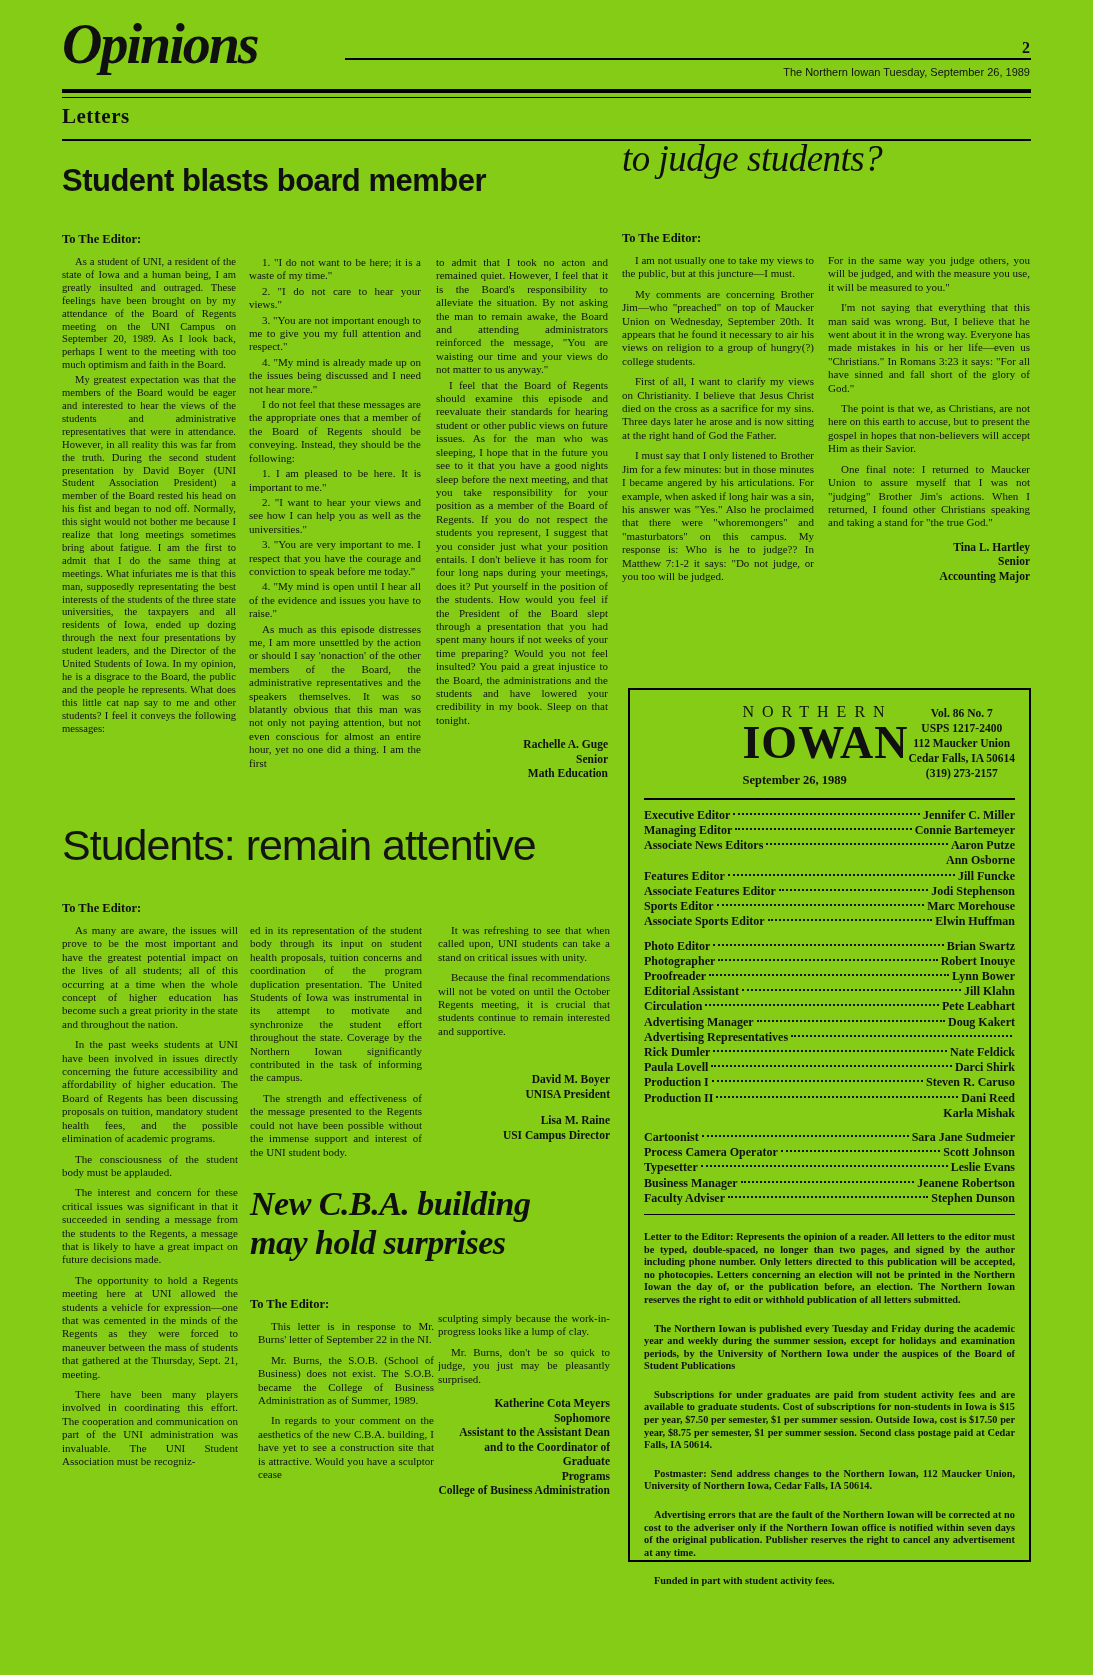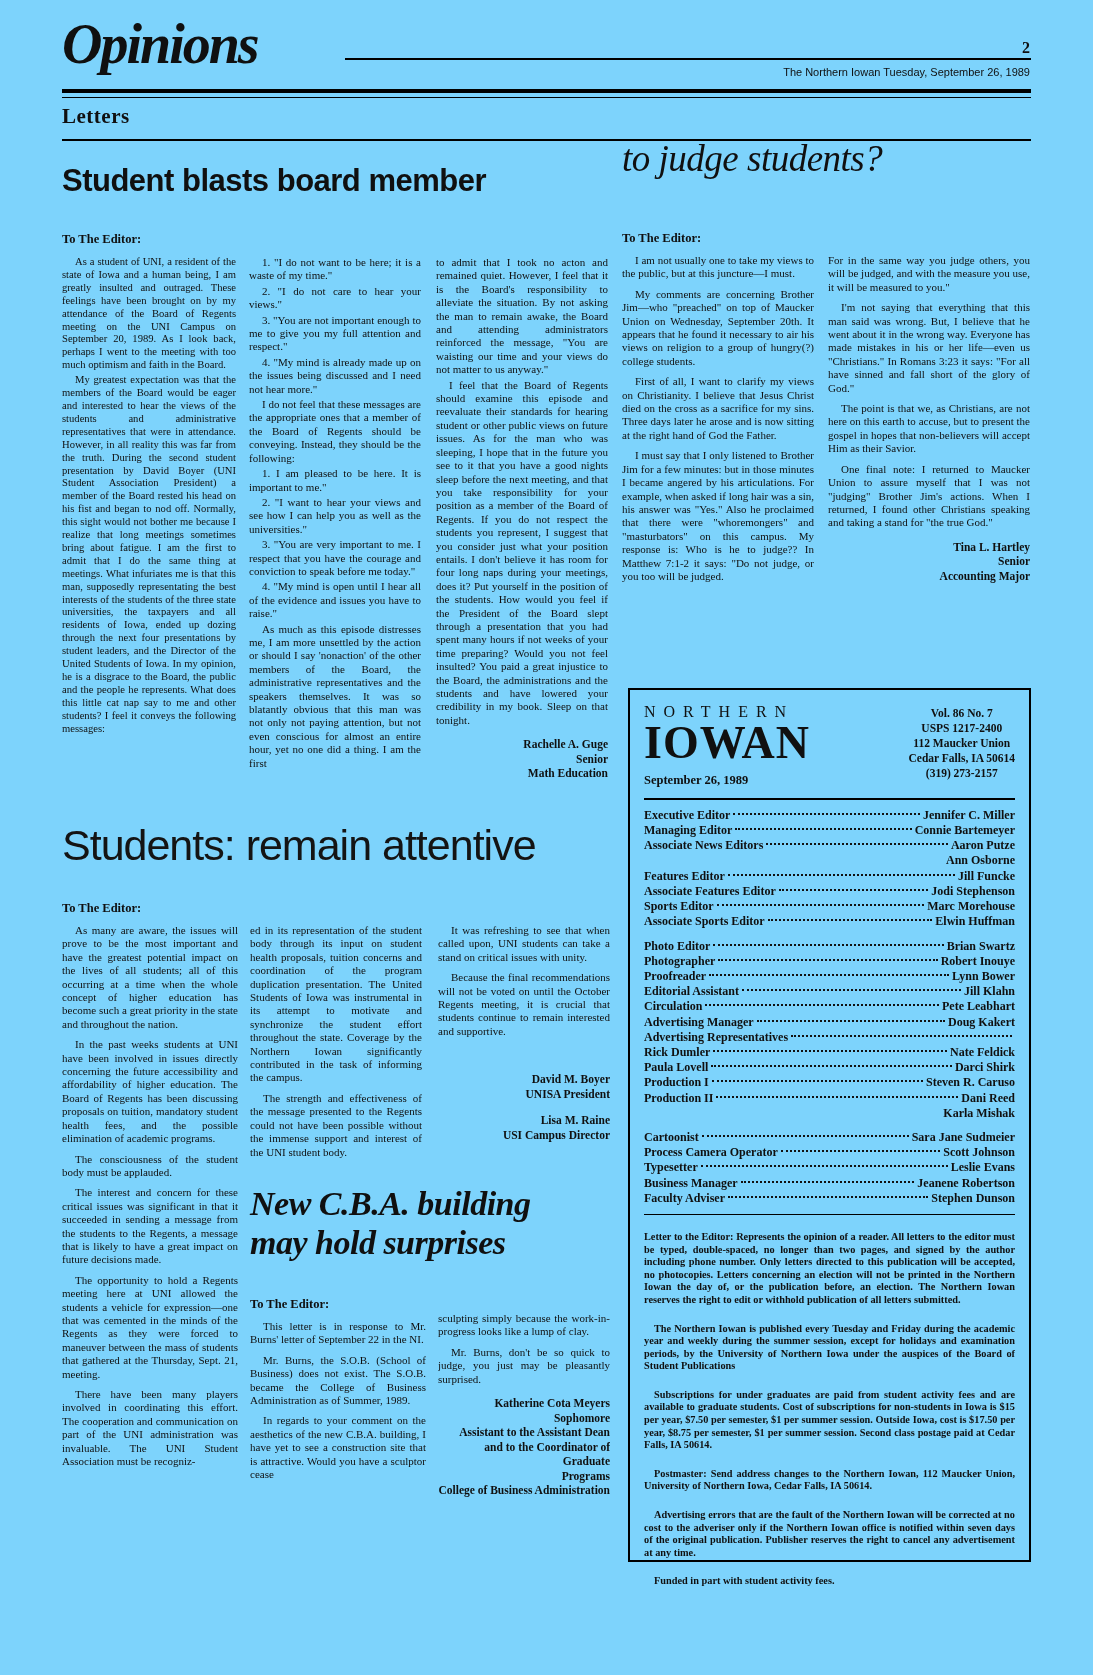--- a/index.html
+++ b/index.html
@@ -1,17 +1,17 @@
 <!DOCTYPE html>
 <html><head>
 <meta charset="utf-8">
 <style>
   *{margin:0;padding:0;box-sizing:border-box}
   html,body{background:#f4f2ed}
-  .page{position:relative;width:1093px;height:1675px;background:#7dd3fc;color:#101010;
+  .page{position:relative;width:1093px;height:1675px;background:#84cc16;color:#101010;
         font-family:"Liberation Serif",serif;overflow:hidden}
   .abs{position:absolute}
   .rule{position:absolute;background:#000}
 
   .opinions{font:bold italic 56px/1 "Liberation Serif",serif;letter-spacing:-2px}
   .pagenum{font:bold 16px/1 "Liberation Serif",serif}
   .dateline{font:11px/1.2 "Liberation Sans",sans-serif}
   .letters{font:bold 21px/1 "Liberation Serif",serif;letter-spacing:.5px}
 
   .h1-sans{font:bold 31px/1.06 "Liberation Sans",sans-serif;letter-spacing:-.5px}
@@ -24,21 +24,21 @@
   .col p{font:11px/13.4px "Liberation Serif",serif;text-align:justify;text-indent:13px;margin:0 0 2px}
   .col.gap p{margin-bottom:7px}
   .col.small1 p{font-size:10.6px;line-height:12.9px}
   .col.nofirst p:first-child{text-indent:0}
   .sig{margin-top:10px}
   .sig div{font:bold 11.5px/14.5px "Liberation Serif",serif;text-align:right}
   .sig.tight{margin-top:34px}
   .sig.tight2{margin-top:12px}
 
   .mhbox{position:absolute;left:628px;top:688px;width:403px;height:874px;border:2px solid #000;padding:12px 14px}
-  .mh-head{display:flex;justify-content:space-between}
+  .mh-head{display:flex;justify-content:flex-end}
   .mh-northern{font:16px/1.2 "Liberation Serif",serif;letter-spacing:8px}
   .mh-iowan{font:bold 46px/.95 "Liberation Serif",serif;letter-spacing:1px}
   .mh-date{font:bold 12.5px/1.2 "Liberation Serif",serif;margin-top:8px}
   .mh-right{text-align:center;padding-top:4px}
   .mh-right div{font:bold 11.5px/15px "Liberation Serif",serif}
   .mh-rule{height:2px;background:#000;margin:10px 0 8px}
   .mh-rule-thin{height:1px;background:#000;margin:8px 0 8px}
   .staff-row{display:flex;align-items:center;font:bold 12px/15.2px "Liberation Serif",serif}
   .role{white-space:nowrap}
   .leader{flex:1;margin:0 3px 3px;border-bottom:2px dotted #111;min-width:6px}
@@ -309,21 +309,21 @@
         <div>USI Campus Director</div>
       </div>
   </div>
 
   <div class="abs h-bold-italic" style="left:250px;top:1184px;width:370px">
     <div>New C.B.A. building</div>
     <div>may hold surprises</div>
   </div>
   <div class="abs toed" style="left:250px;top:1298px">To The Editor:</div>
 
-  <div class="col gap" style="left:250px;top:1320px;width:176px;height:245px">
+  <div class="col gap" style="left:258px;top:1320px;width:176px;height:245px">
       <p>This letter is in response to Mr. Burns' letter of September 22 in the NI.</p>
       <p>Mr. Burns, the S.O.B. (School of Business) does not exist. The S.O.B. became the College of Business Administration as of Summer, 1989.</p>
       <p>In regards to your comment on the aesthetics of the new C.B.A. building, I have yet to see a construction site that is attractive. Would you have a sculptor cease</p>
     </div>
   <div class="col gap nofirst" style="left:438px;top:1312px;width:172px;height:250px">
     <div>
         <p>sculpting simply because the work-in-progress looks like a lump of clay.</p>
         <p>Mr. Burns, don't be so quick to judge, you just may be pleasantly surprised.</p>
       </div>
     <div class="sig">

